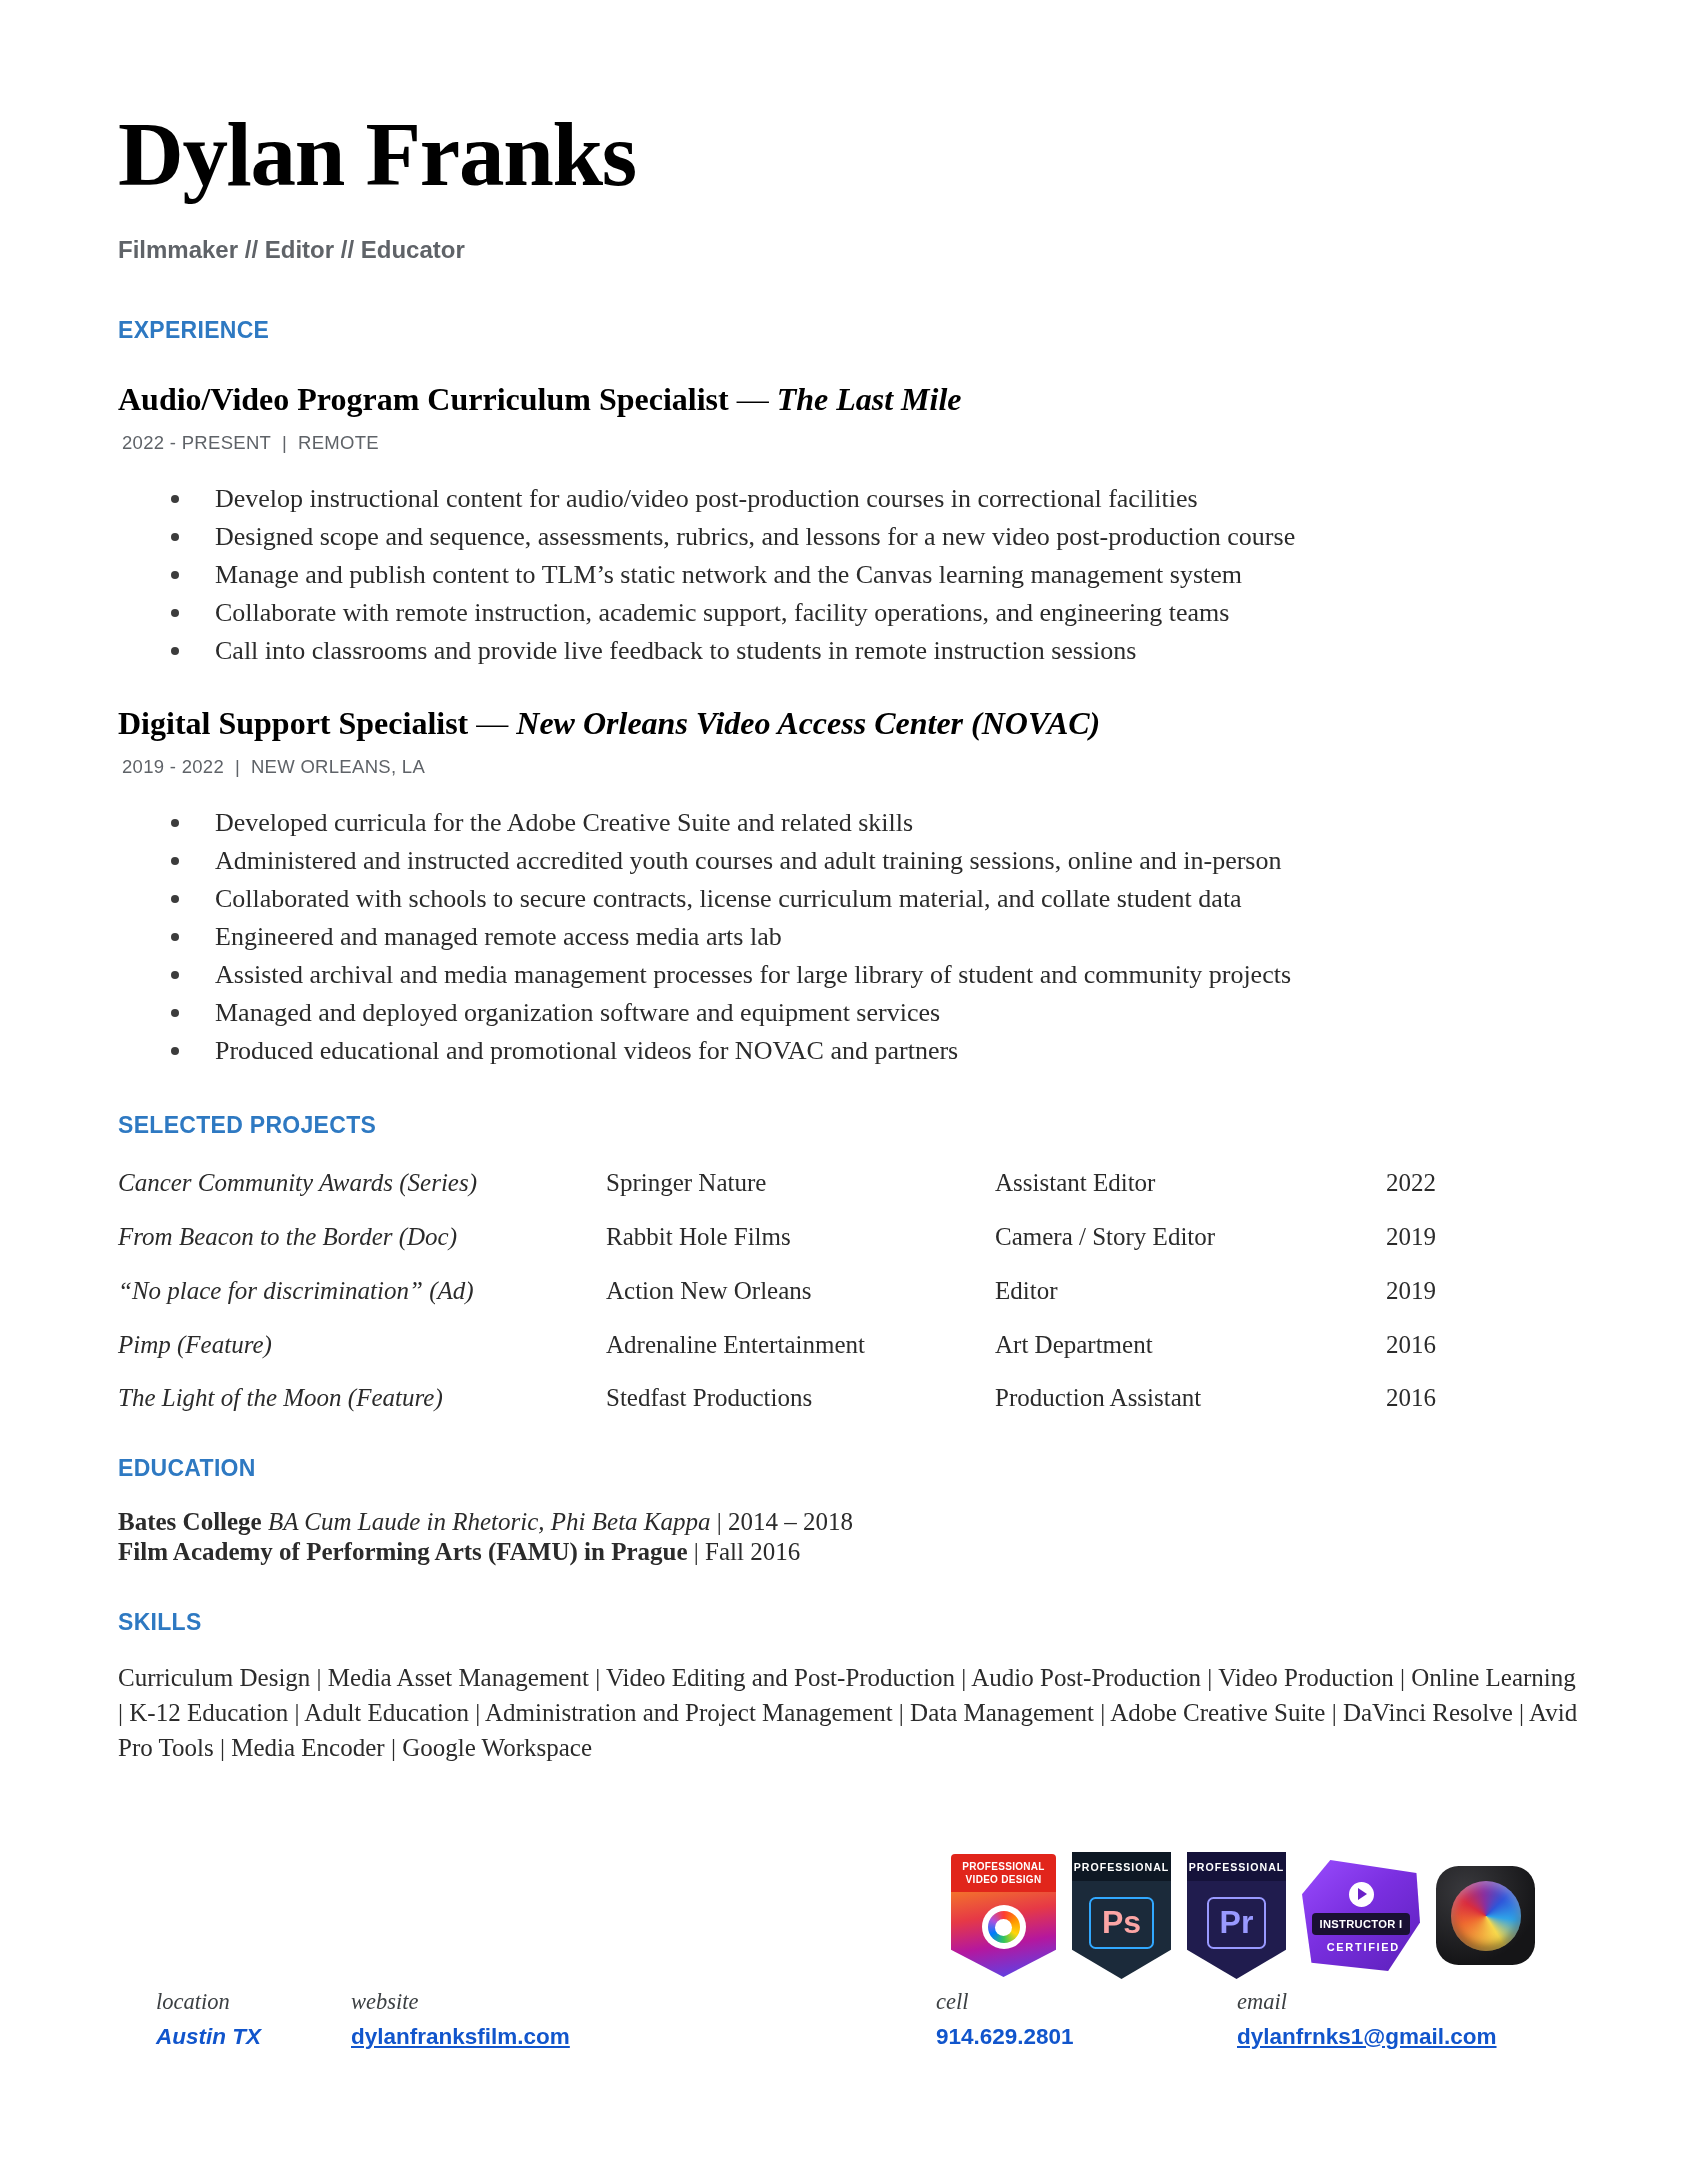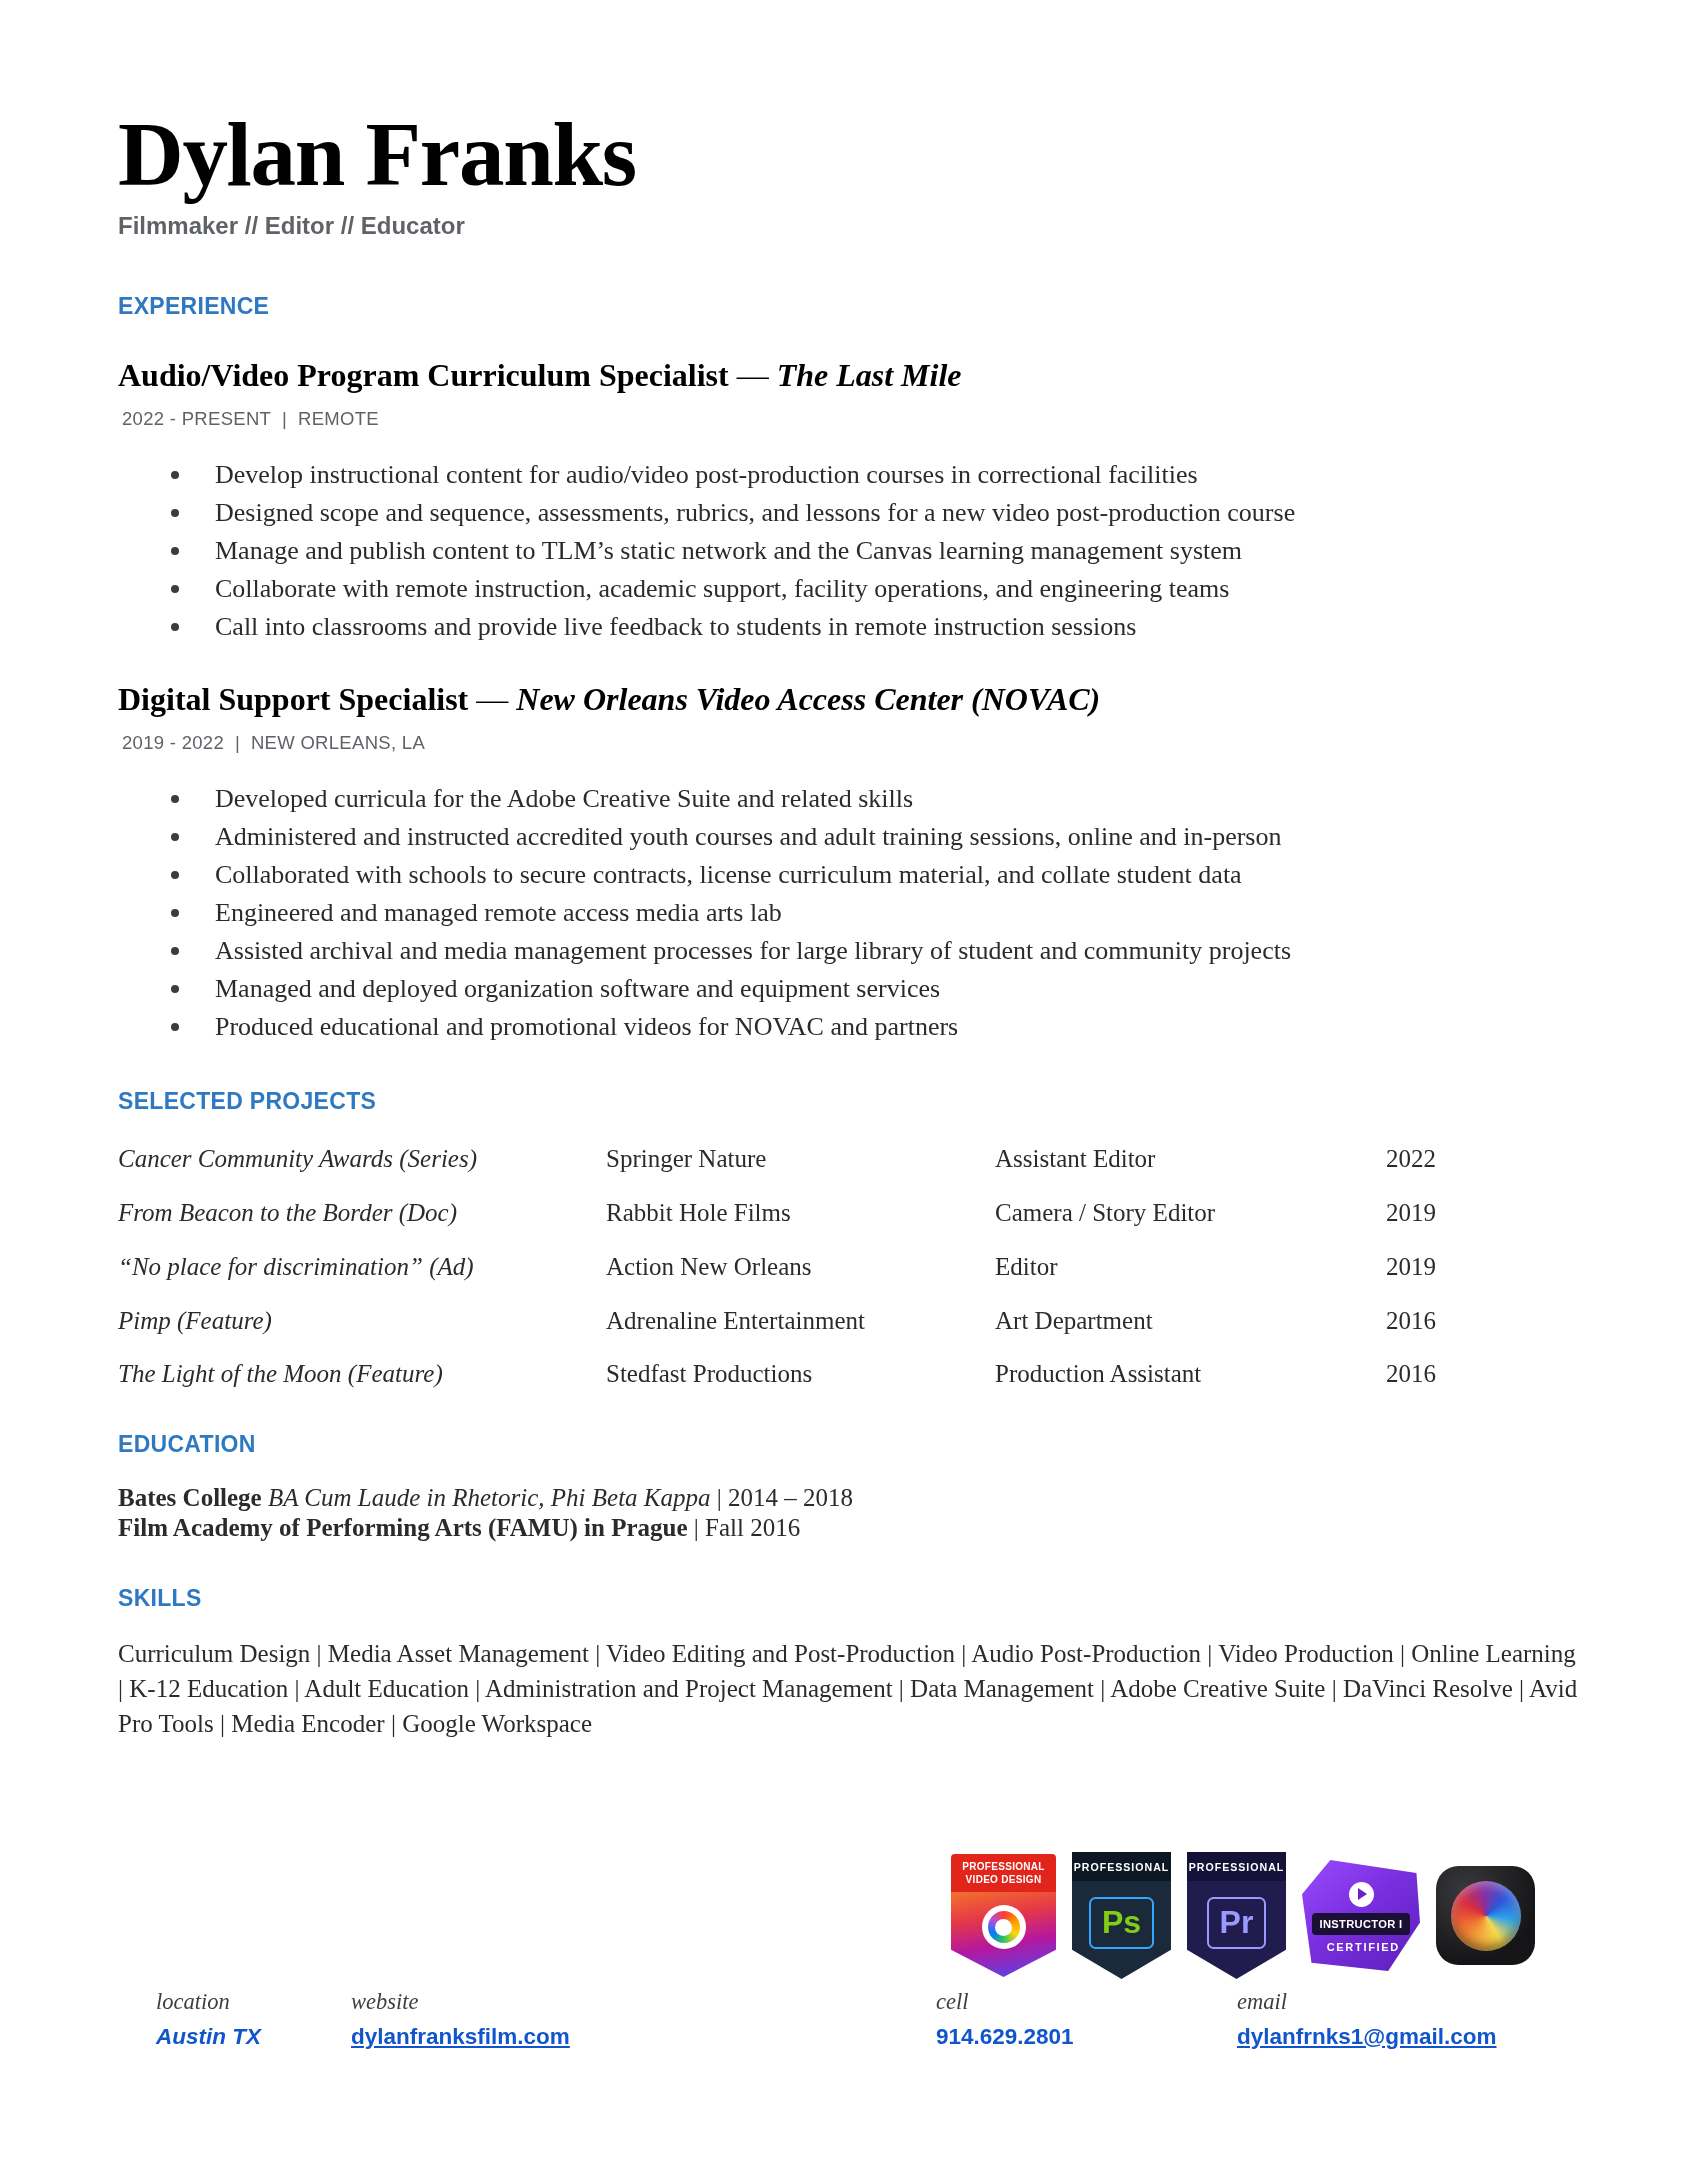--- a/index.html
+++ b/index.html
@@ -16,21 +16,21 @@
 
   .person-name {
     font-family:"Liberation Serif", serif;
     font-weight:700;
     font-size:91px;
     line-height:1.08;
     color:#000000;
     letter-spacing:-1.3px;
   }
   .tagline {
-    margin-top:8px;
+    margin-top:32px;
     font-family:"Liberation Sans", sans-serif;
     font-weight:700;
     font-size:24px;
     color:var(--c-muted, #5f6368);
   }
 
   .sec {
     font-family:"Liberation Sans", sans-serif;
     font-weight:700;
     font-size:23px;
@@ -165,21 +165,21 @@
     margin-top:16px;
     border:2px solid;
     border-radius:6.6px;
     padding:5.3px 10.6px;
     font-family:"Liberation Sans", sans-serif;
     font-weight:700;
     font-size:32px;
   }
   .badge-ps { background:#1b2a3a; }
   .badge-ps .app-band { background:#0e1824; }
-  .badge-ps .app-glyph { color:#84cc16; border-color:#31a8ff; }
+  .badge-ps .app-glyph { color:#fca5a5; border-color:#31a8ff; }
   .badge-pr { background:#201c4e; }
   .badge-pr .app-band { background:#15123a; }
   .badge-pr .app-glyph { color:#9999ff; border-color:#9999ff; }
 
   .badge-avid {
     width:118px; height:118px;
     clip-path:polygon(24% 3%,97% 14%,100% 56%,73% 97%,8% 90%,0 32%);
     background:linear-gradient(140deg,#9b4dff 0%,#7a2fe0 45%,#5a1fb8 100%);
     display:flex; flex-direction:column; align-items:center; justify-content:center;
     gap:6.6px;

